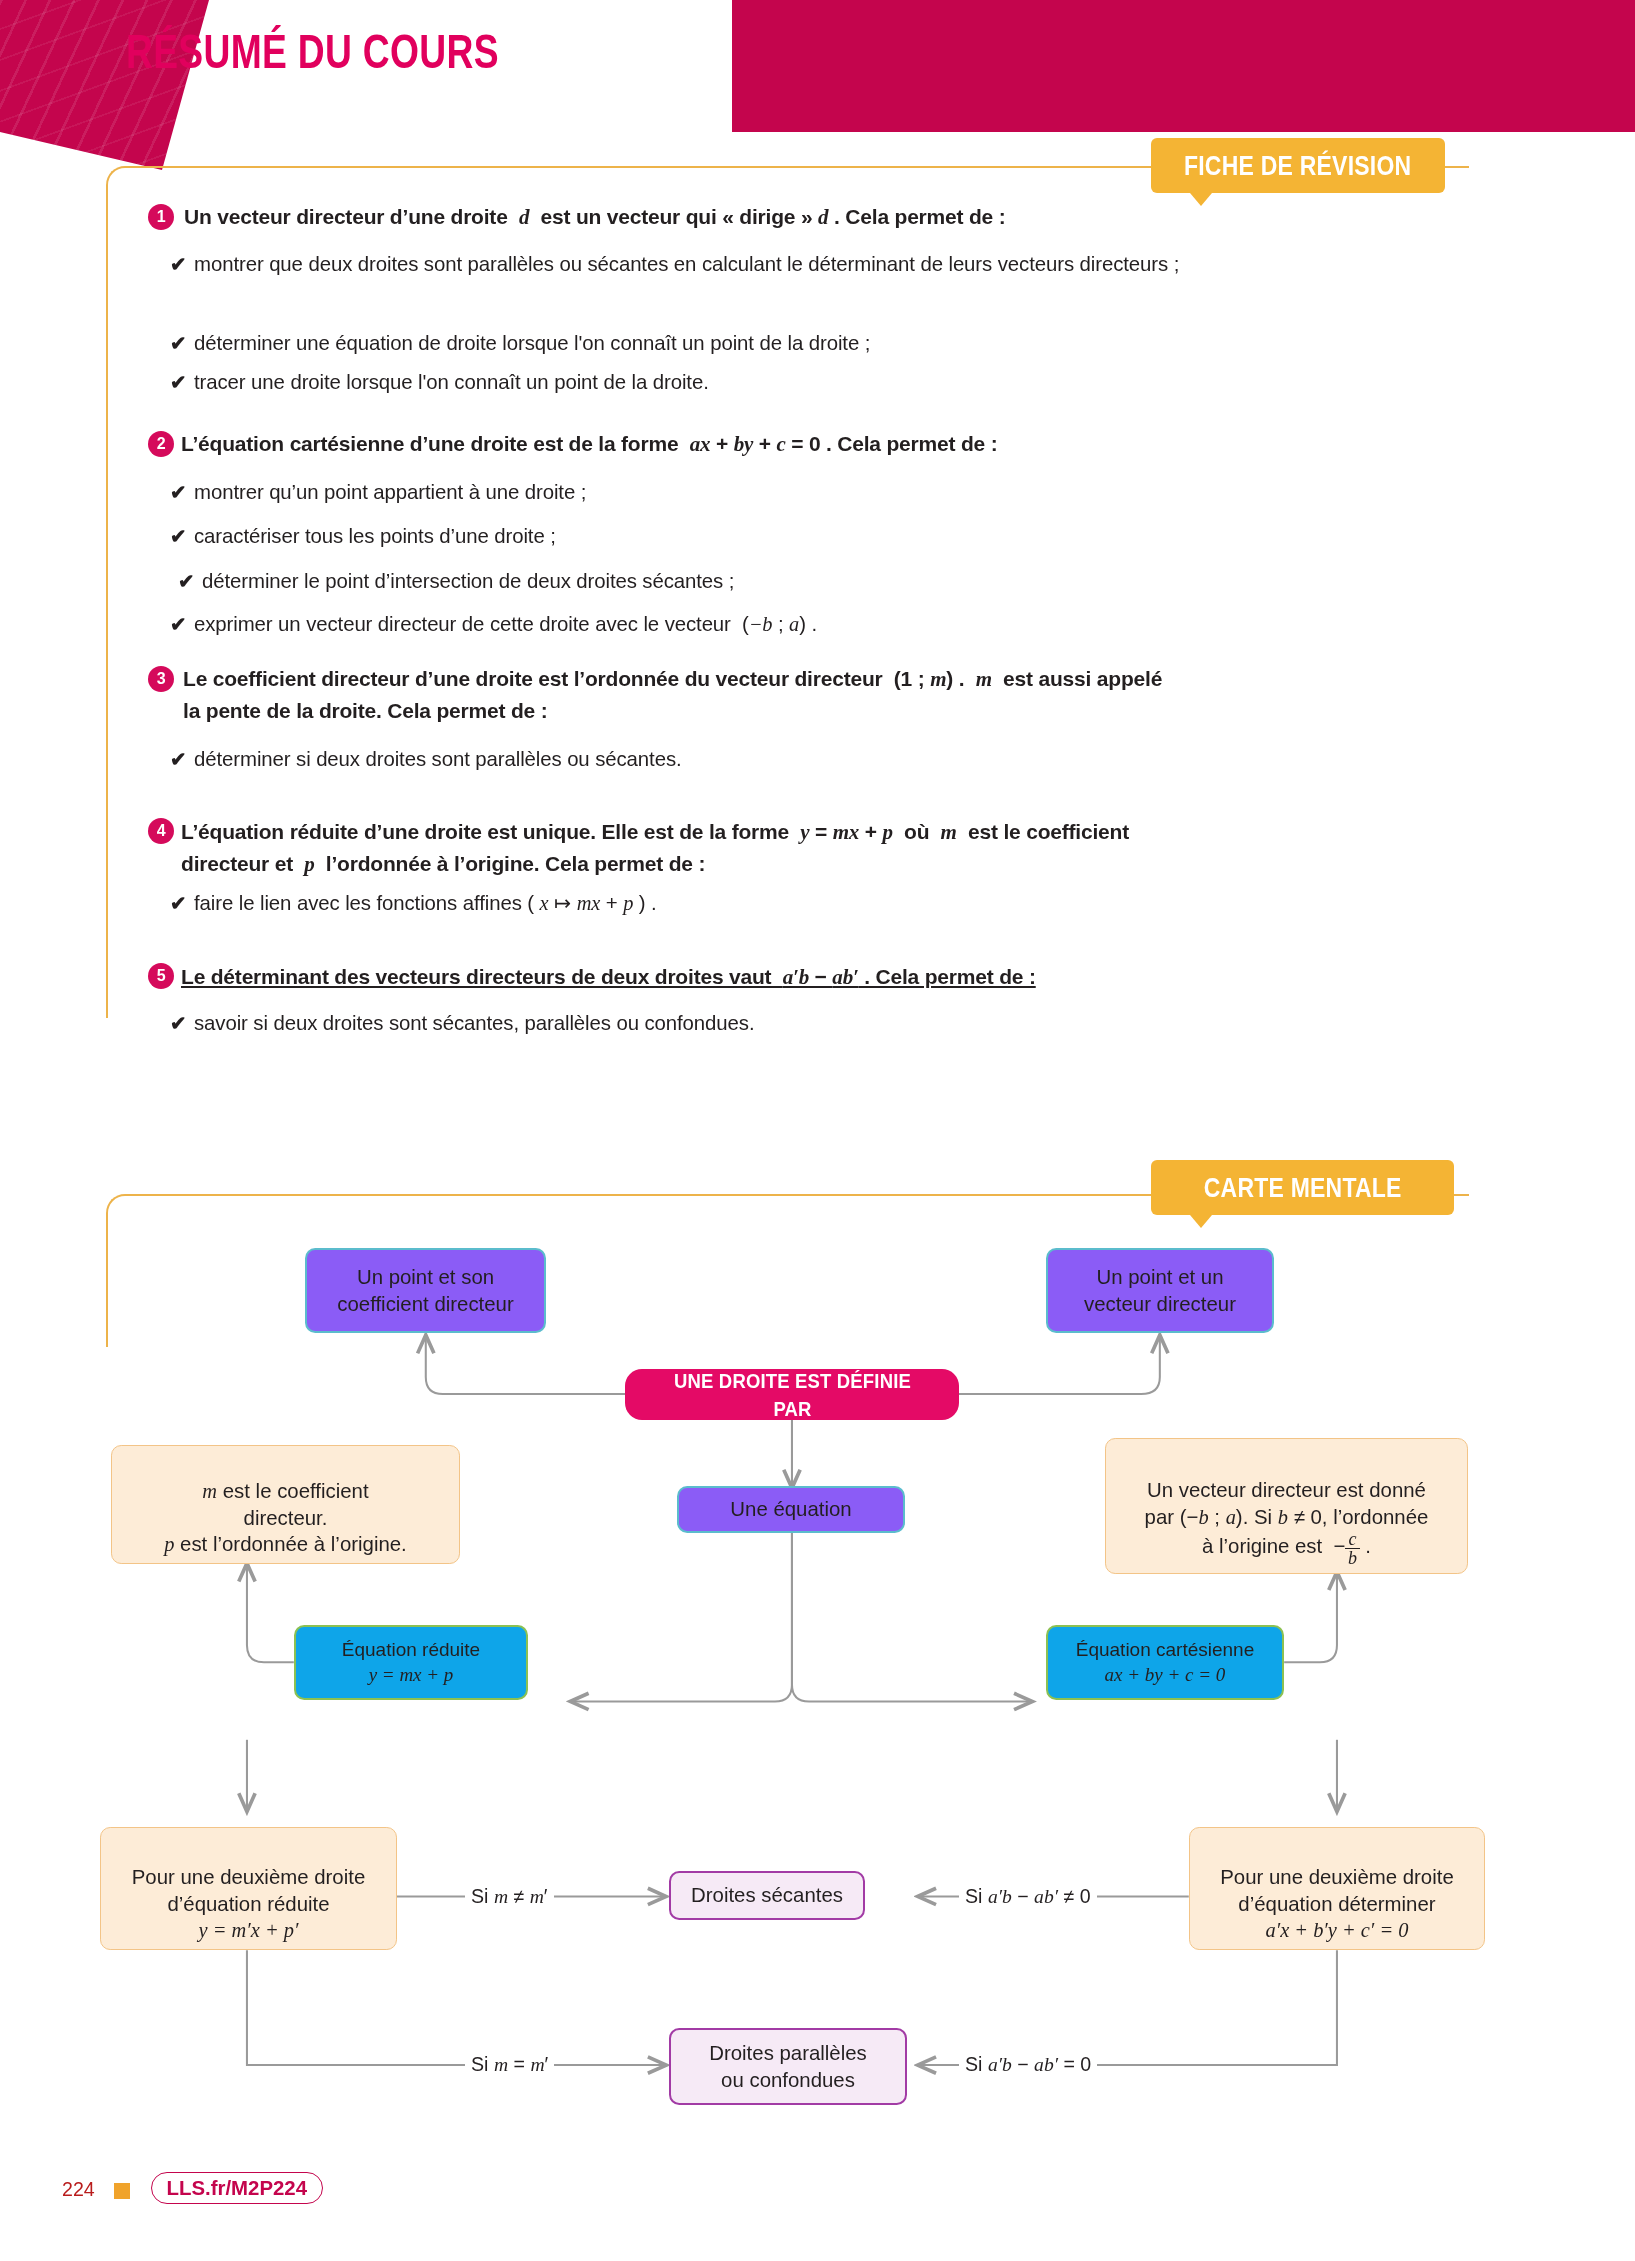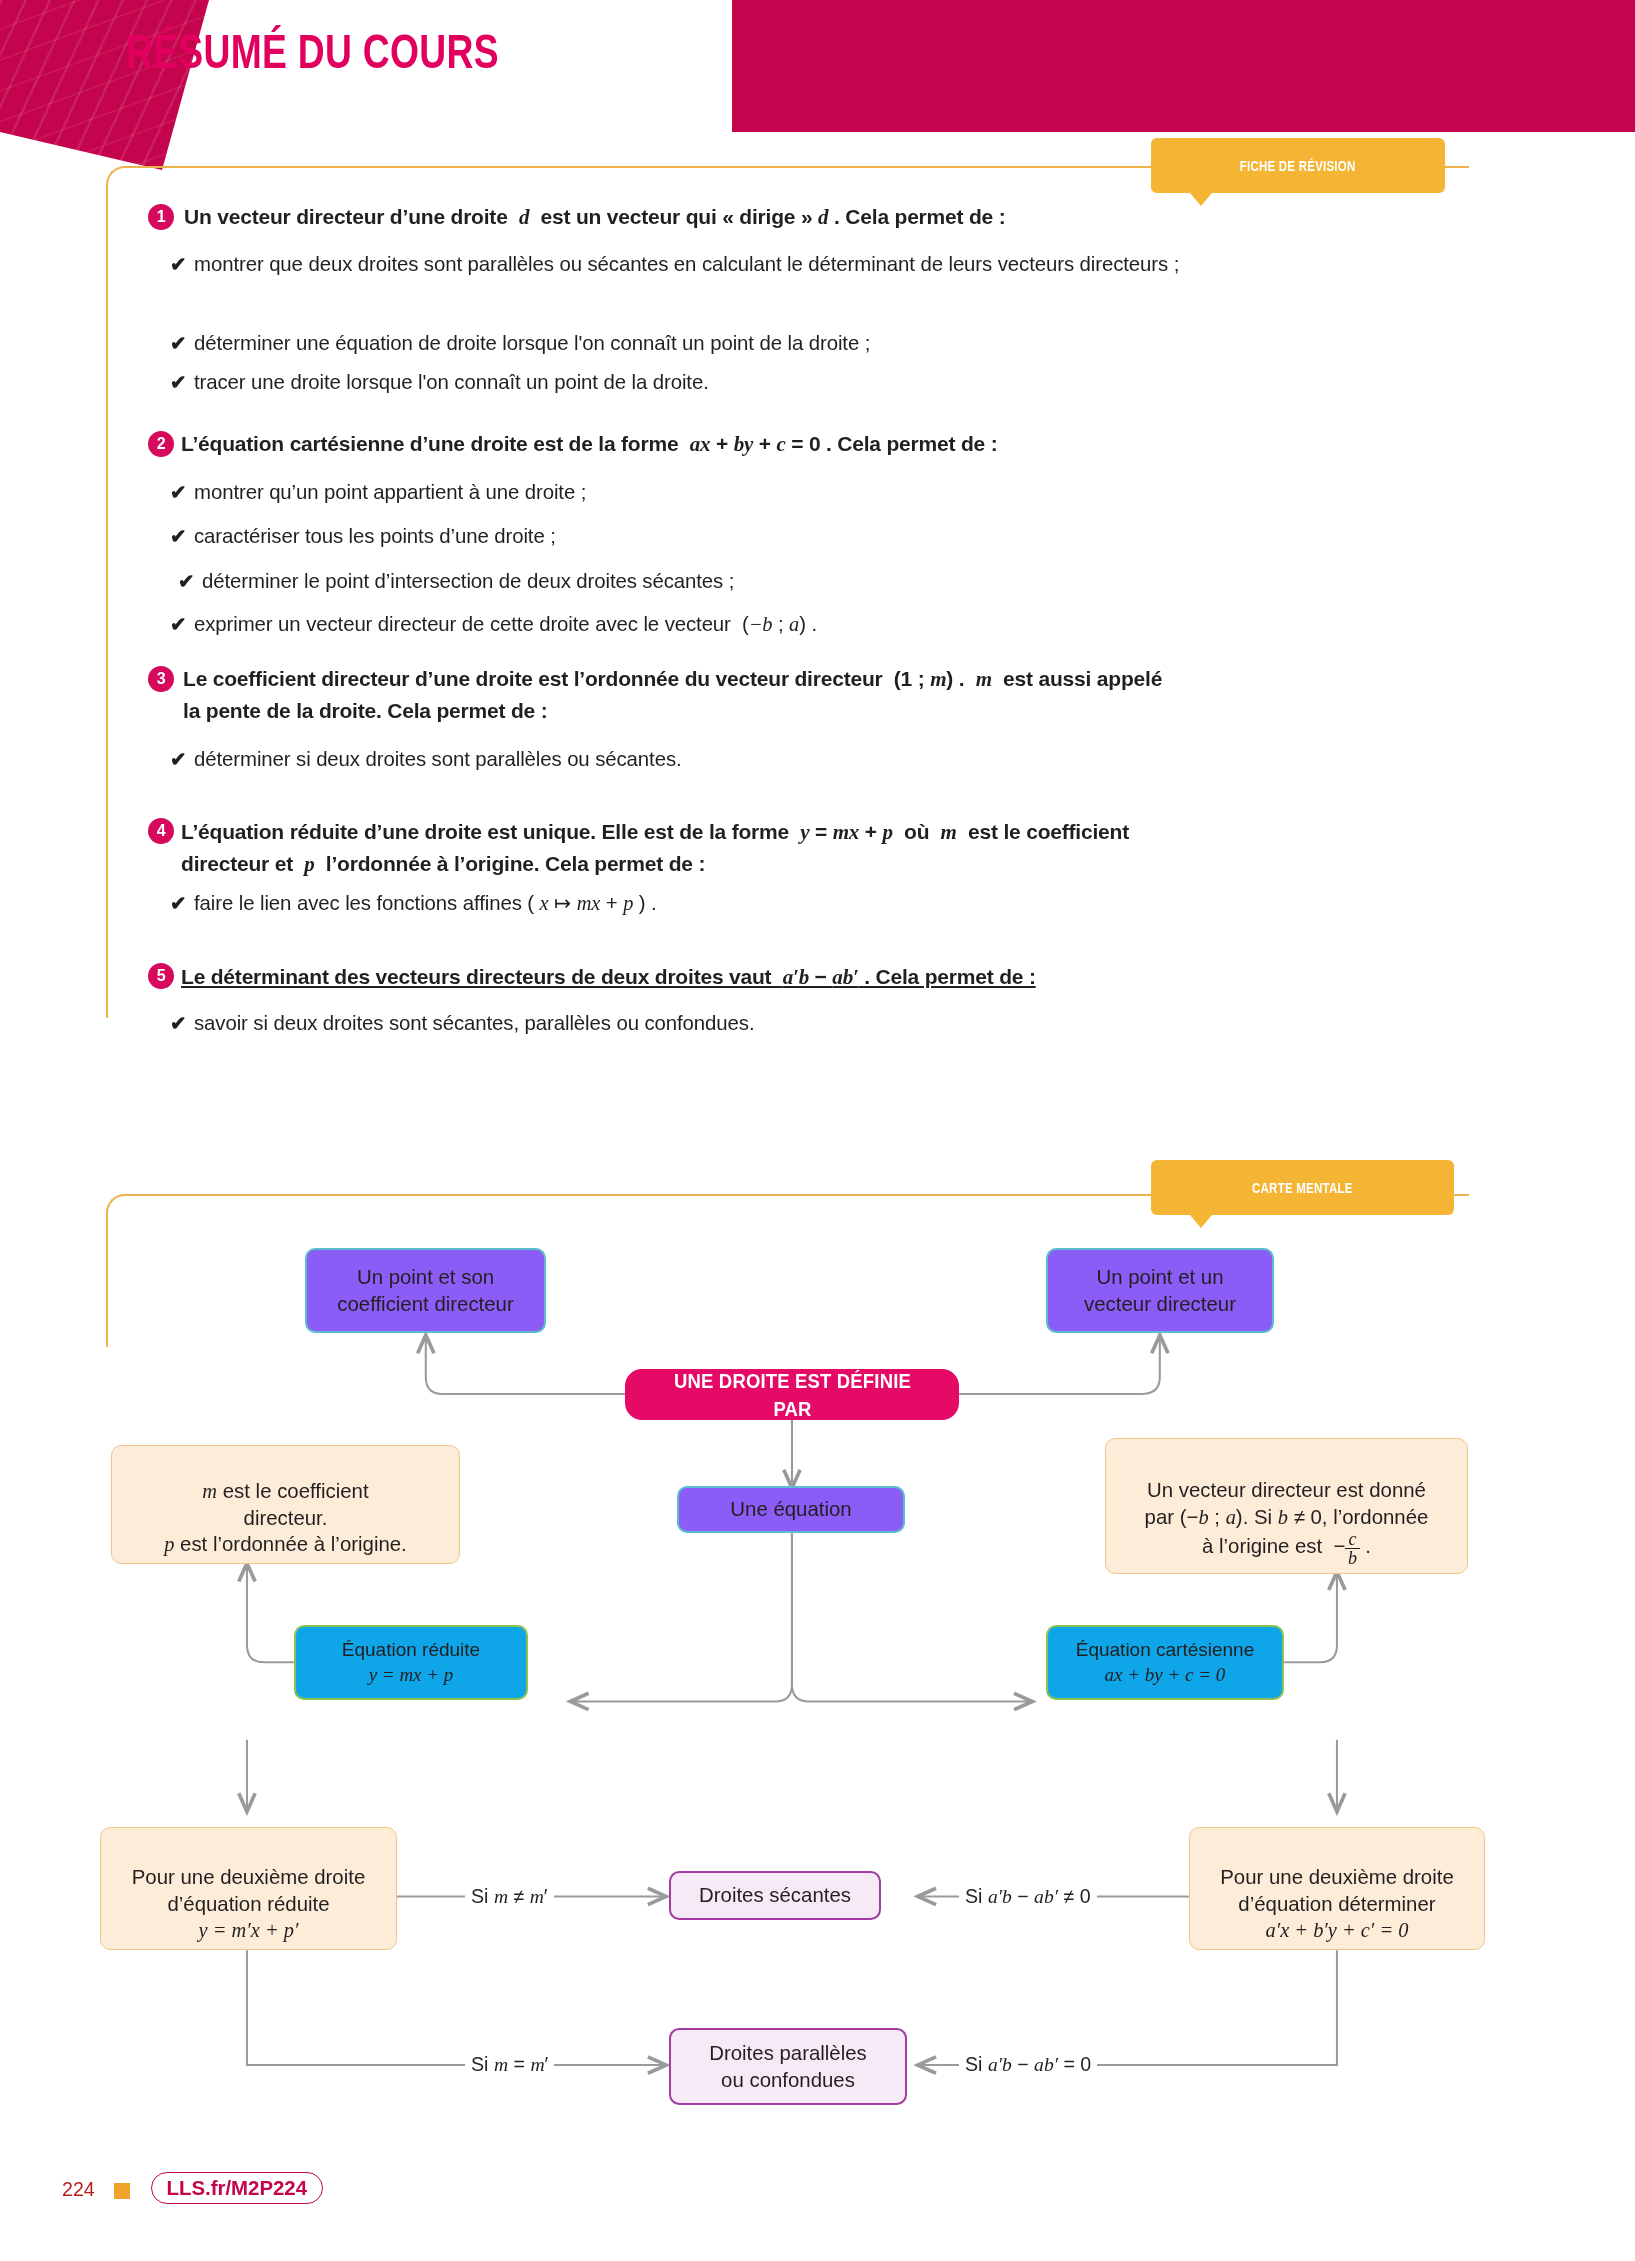--- a/index.html
+++ b/index.html
@@ -45,21 +45,21 @@
     font-family:"Liberation Sans", sans-serif;
   }
 
   
   .tab {
     position:absolute;
     background:#f4b434;
     border-radius:6px;
     color:#ffffff;
     font-weight:bold;
-    font-size:14px;
+    font-size:28px;
     letter-spacing:0.3px;
     display:flex; align-items:center; justify-content:center;
     transform-origin:center;
     white-space:nowrap;
     z-index:5;
   }
   .tab span { display:block; transform:scaleX(0.82); }
   .tab::after{
     content:""; position:absolute; left:39px; bottom:-12.8px;
     border-left:11px solid transparent; border-right:11px solid transparent;
@@ -308,21 +308,21 @@
 </div>
 
 <div class="node node-orange" style="left:1189px; top:1827px; width:296px; height:123px;">
   <div>
     <span>Pour une deuxième droite</span><br>
     <span>d’équation déterminer</span><br>
     <i><span>a′x + b′y + c′ = 0</span></i>
   </div>
 </div>
 
-<div class="node node-purple" style="left:669px; top:1871px; width:212px; height:49px;">
+<div class="node node-purple" style="left:669px; top:1871px; width:196px; height:49px;">
   <span>Droites sécantes</span>
 </div>
 
 <div class="node node-purple" style="left:669px; top:2028px; width:238px; height:77px;">
   Droites parallèles<br>ou confondues
 </div>
 
 <div class="edge-label" style="left:465px; top:1885px;">
   Si <i>m</i> ≠ <i>m</i>′
 </div>

